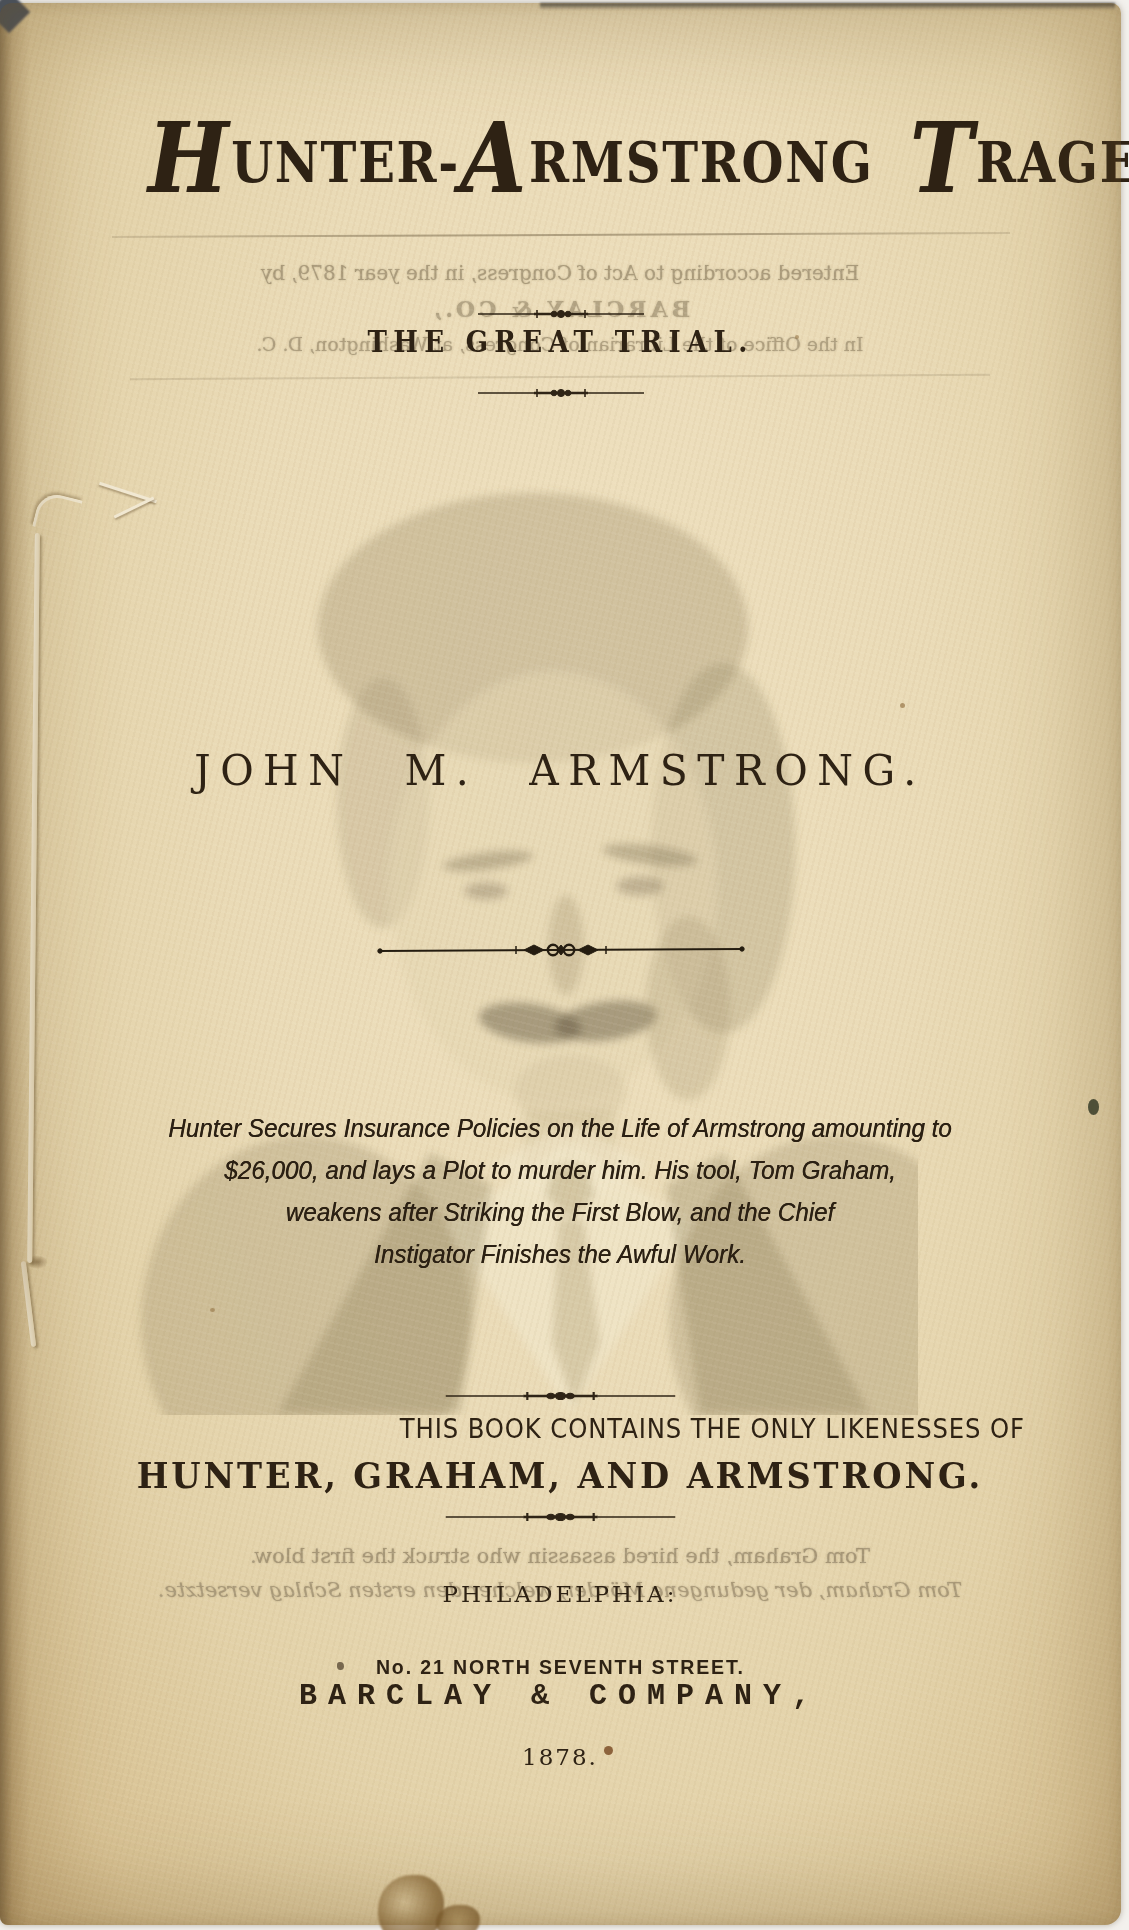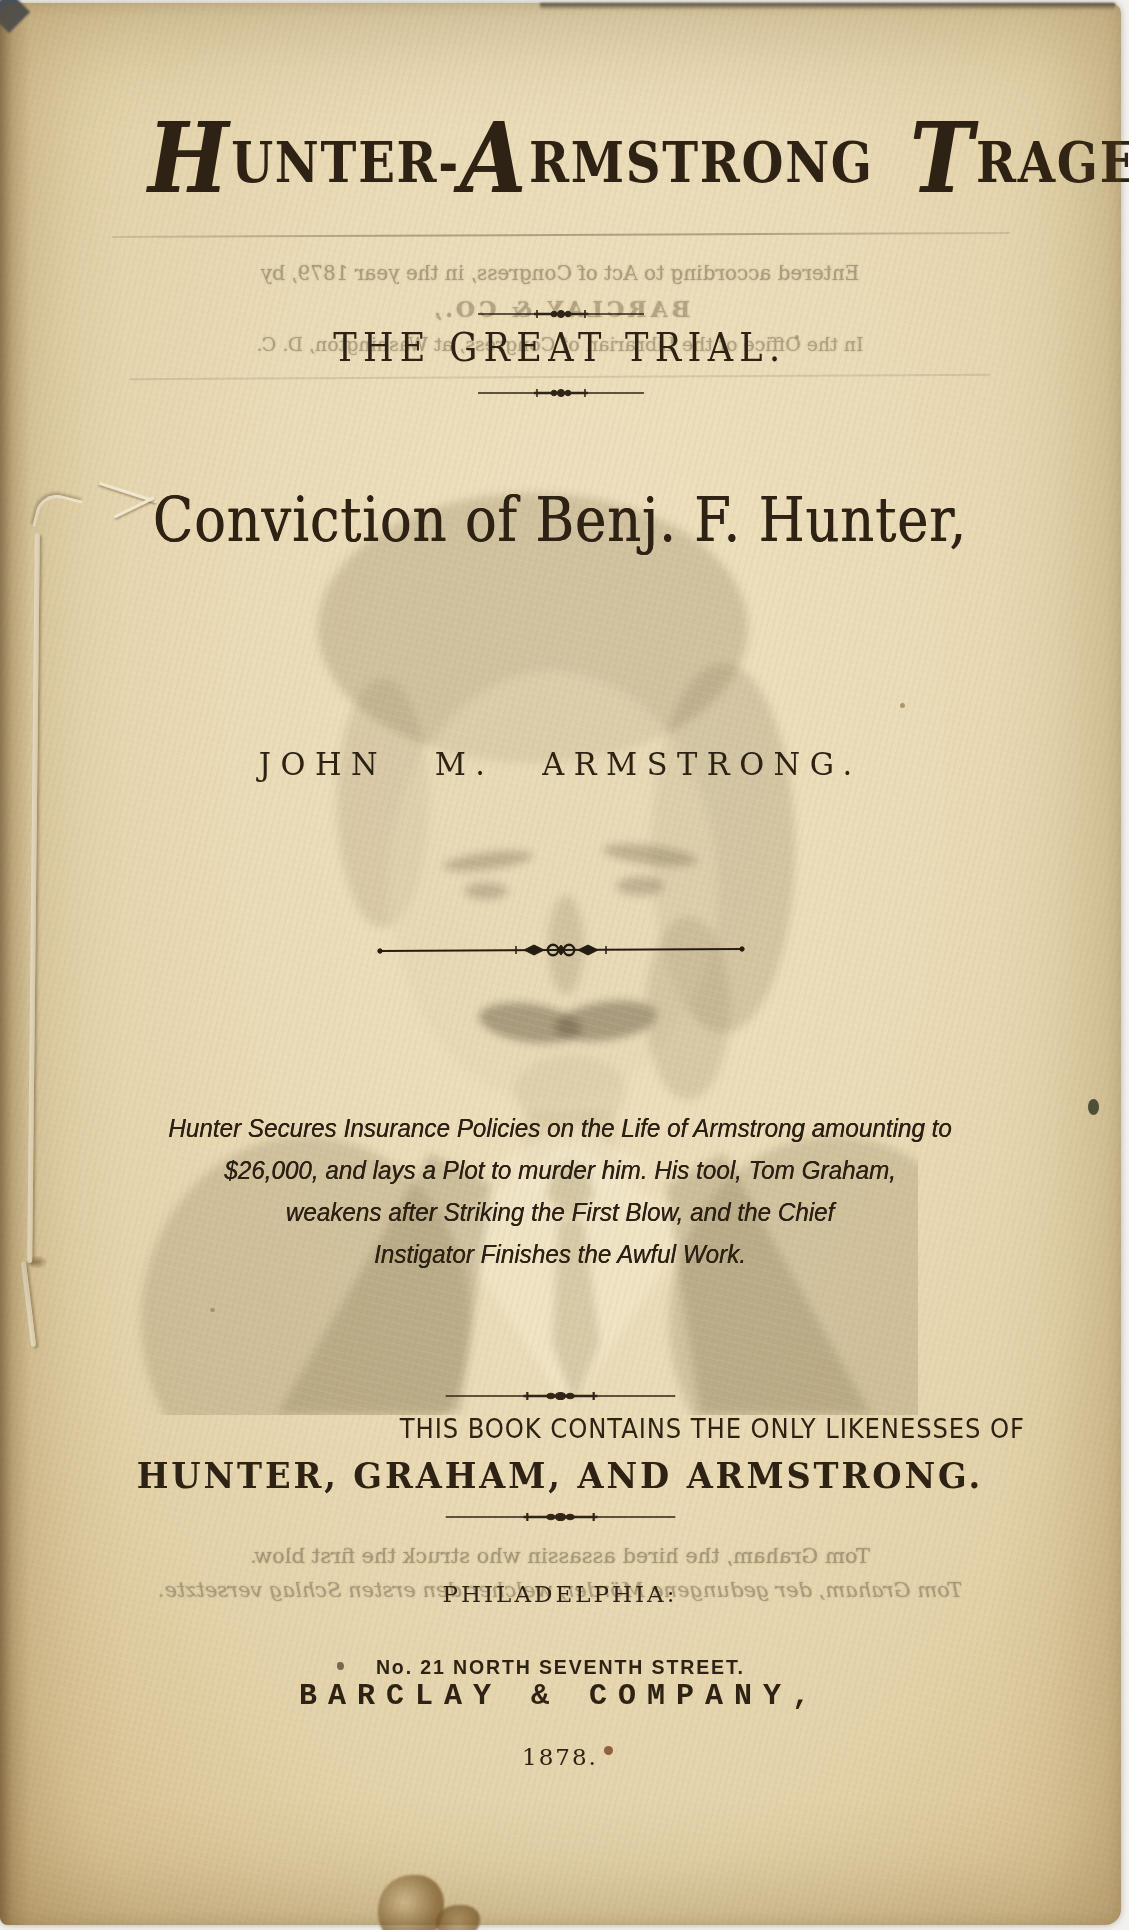--- a/index.html
+++ b/index.html
@@ -40,26 +40,26 @@
   .bleed{position:absolute;left:60px;width:1000px;text-align:center;z-index:1;color:#9b8c6e;
         transform:scaleX(-1);text-shadow:0 0 2px rgba(155,140,110,.8);}
   .bt1{top:258px;font-size:20px;opacity:.8;}
   .bt2{top:293px;font-size:22px;font-weight:bold;letter-spacing:4px;opacity:.7;}
   .bt3{top:330px;font-size:19px;opacity:.75;}
   .bb1{top:1541px;font-size:21px;opacity:.85;}
   .bb2{top:1575px;font-size:21px;font-style:italic;opacity:.8;}
   .orn{position:absolute;left:0;right:0;margin:0 auto;z-index:3;display:block;}
   .orn-1{top:304px;}  .orn-2{top:383px;}
   .orn-3{top:1386px;} .orn-4{top:1507px;}
-  .great-trial{top:322px;font-size:39px;font-weight:normal;letter-spacing:7px;}
+  .great-trial{top:322px;font-size:29px;font-weight:bold;letter-spacing:7px;}
   .great-trial .fit{transform:scaleX(.9);}
   .conviction{top:480px;font-size:62px;letter-spacing:1px;text-shadow:.6px 0 0 #2e2214;}
   .conviction .fit{transform:scaleX(.85);}
   .murder-of{top:636px;font-size:29px;font-weight:bold;letter-spacing:3px;}
-  .armstrong{top:742px;font-size:32px;letter-spacing:10px;word-spacing:30px;}
+  .armstrong{top:742px;font-size:43px;letter-spacing:10px;word-spacing:30px;}
   .armstrong .fit{transform:scaleX(.95);}
   .longrule{top:938px;}
   .synopsis{top:1104px;font-family:Liberation Sans, sans-serif;font-style:italic;font-size:25px;
         line-height:42px;color:#2b2013;text-shadow:.3px 0 0 #2b2013;}
   .synopsis .fit{transform:scaleX(.97);display:block;white-space:nowrap;}
   .likeness-1{top:1410px;font-family:"DejaVu Sans",sans-serif;font-size:27px;letter-spacing:1px;text-align:right;}
   .likeness-1 .fit{transform:scaleX(.9);}
   .likeness-2{top:1452px;font-size:35px;font-weight:bold;letter-spacing:3px;}
   .likeness-2 .fit{transform:scaleX(.96);}
   .imprint-city{top:1578px;font-size:23px;letter-spacing:3px;}
@@ -164,21 +164,20 @@
       <line x1="2" y1="7" x2="58" y2="7" stroke-width="1.6"></line>
       <line x1="112" y1="7" x2="168" y2="7" stroke-width="1.6"></line>
       <line x1="58" y1="7" x2="112" y2="7" stroke-width="2.4"></line>
       <line x1="61" y1="3" x2="61" y2="11" stroke-width="1.6"></line>
       <line x1="109" y1="3" x2="109" y2="11" stroke-width="1.6"></line>
       <circle cx="78" cy="7" r="2.8"></circle>
         <circle cx="85" cy="7" r="3.6"></circle>
         <circle cx="92" cy="7" r="2.8"></circle>
     </svg>
 
-    <div class="blk conviction"><span class="fit">Conviction of Benj. F. Hunter,</span></div>
     <div class="blk armstrong"><span class="fit">JOHN M. ARMSTRONG.</span></div>
 
     <svg class="orn longrule" width="370" height="18" viewBox="0 0 370 18" fill="#241c10" stroke="#241c10">
       <line x1="3" y1="10" x2="367" y2="8" stroke-width="2"></line>
       <circle cx="4" cy="10" r="2.2"></circle>
         <circle cx="366" cy="8" r="2.2"></circle>
       <line x1="140" y1="5" x2="140" y2="13" stroke-width="1.5"></line>
       <line x1="230" y1="5" x2="230" y2="13" stroke-width="1.5"></line>
       <polygon points="148,9 158,4 168,9 158,14"></polygon>
       <polygon points="202,9 212,4 222,9 212,14"></polygon>

